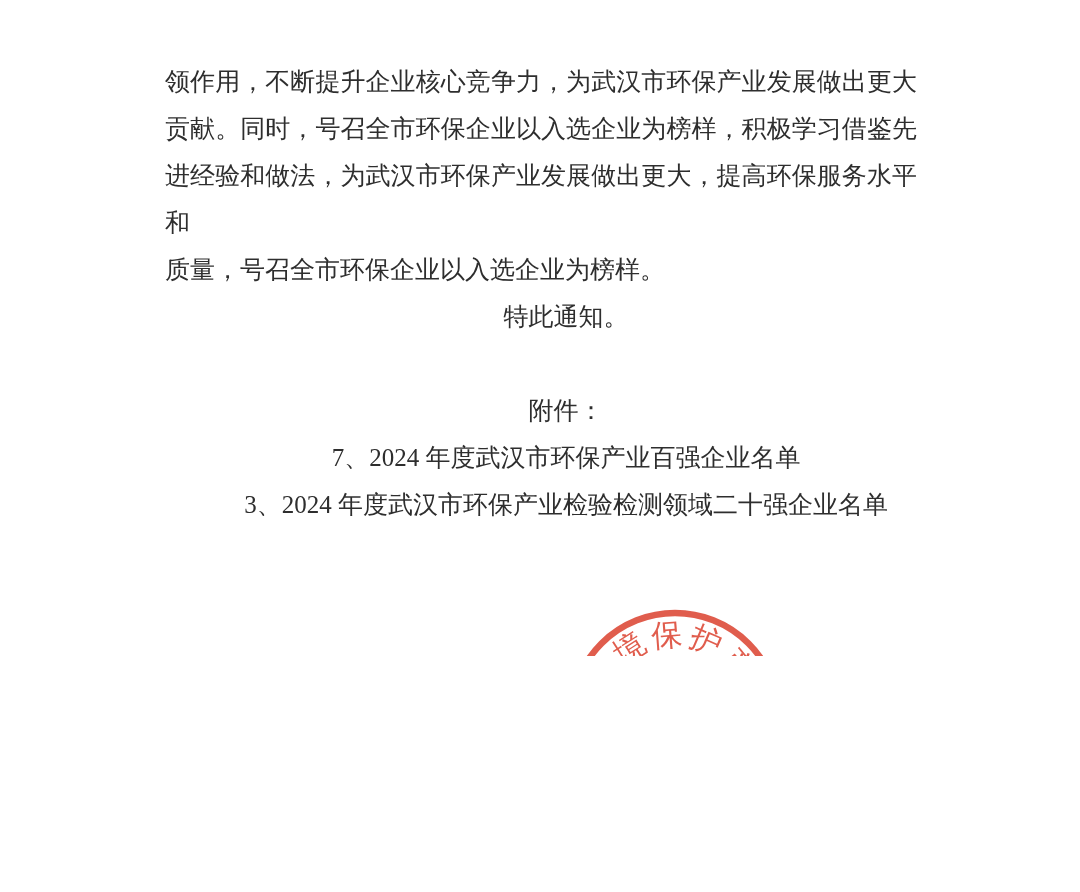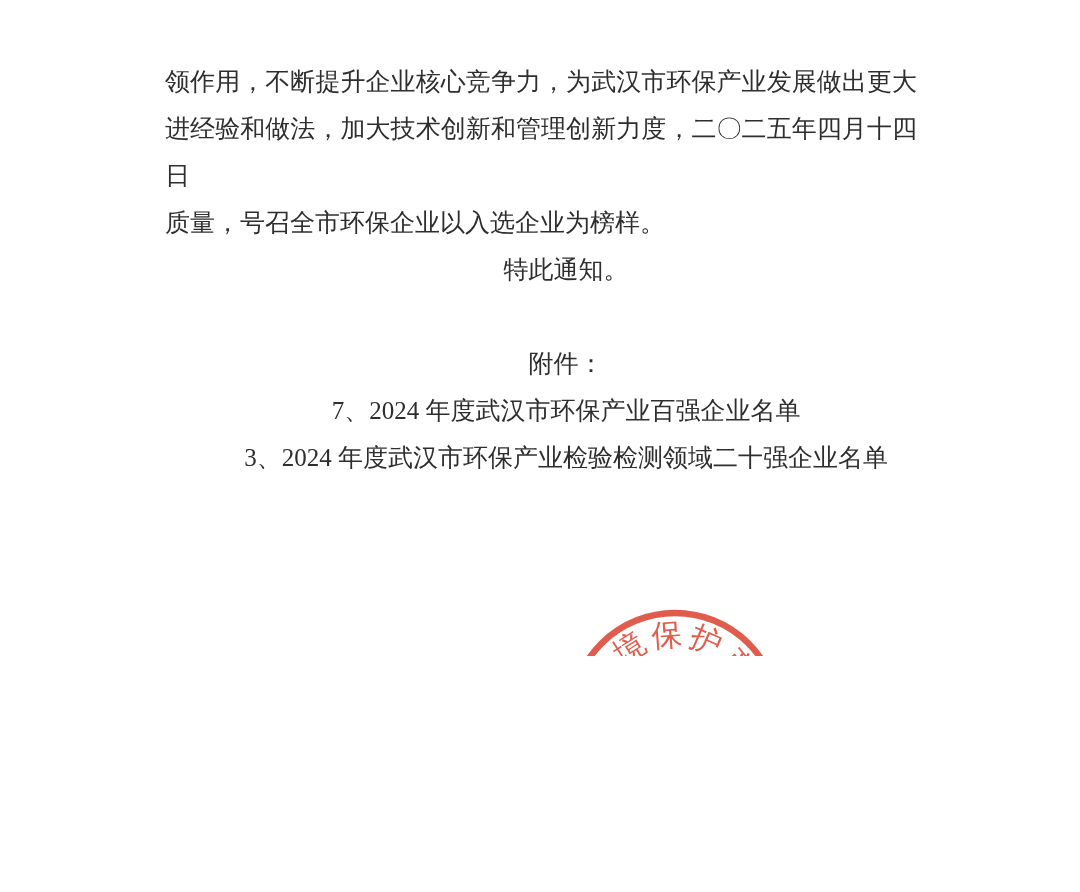--- a/index.html
+++ b/index.html
@@ -68,21 +68,22 @@
     font-family: "Liberation Serif", "DejaVu Serif", serif;
   }
 </style>
 </head>
 <body>
 
 <div class="page">
 
   <div class="content">
     <div class="line jline">领作用，不断提升企业核心竞争力，为武汉市环保产业发展做出更大</div>
-    <div class="line jline">进经验和做法，加大技术创新和管理创新力度，二〇二五年四月十四日</div>
+    <div class="line jline">贡献。同时，号召全市环保企业以入选企业为榜样，积极学习借鉴先</div>
+    <div class="line jline">进经验和做法，为武汉市环保产业发展做出更大，提高环保服务水平和</div>
     <div class="line">质量，号召全市环保企业以入选企业为榜样。</div>
     <div class="line indent">特此通知。</div>
     <div class="blank"></div>
     <div class="line indent">附件：</div>
     <div class="line indent">7、2024 年度武汉市环保产业百强企业名单</div>
     <div class="line indent">3、2024 年度武汉市环保产业检验检测领域二十强企业名单</div>
   </div>
 
   <div class="signature">
     <div>武汉环境保护产业协会</div>

